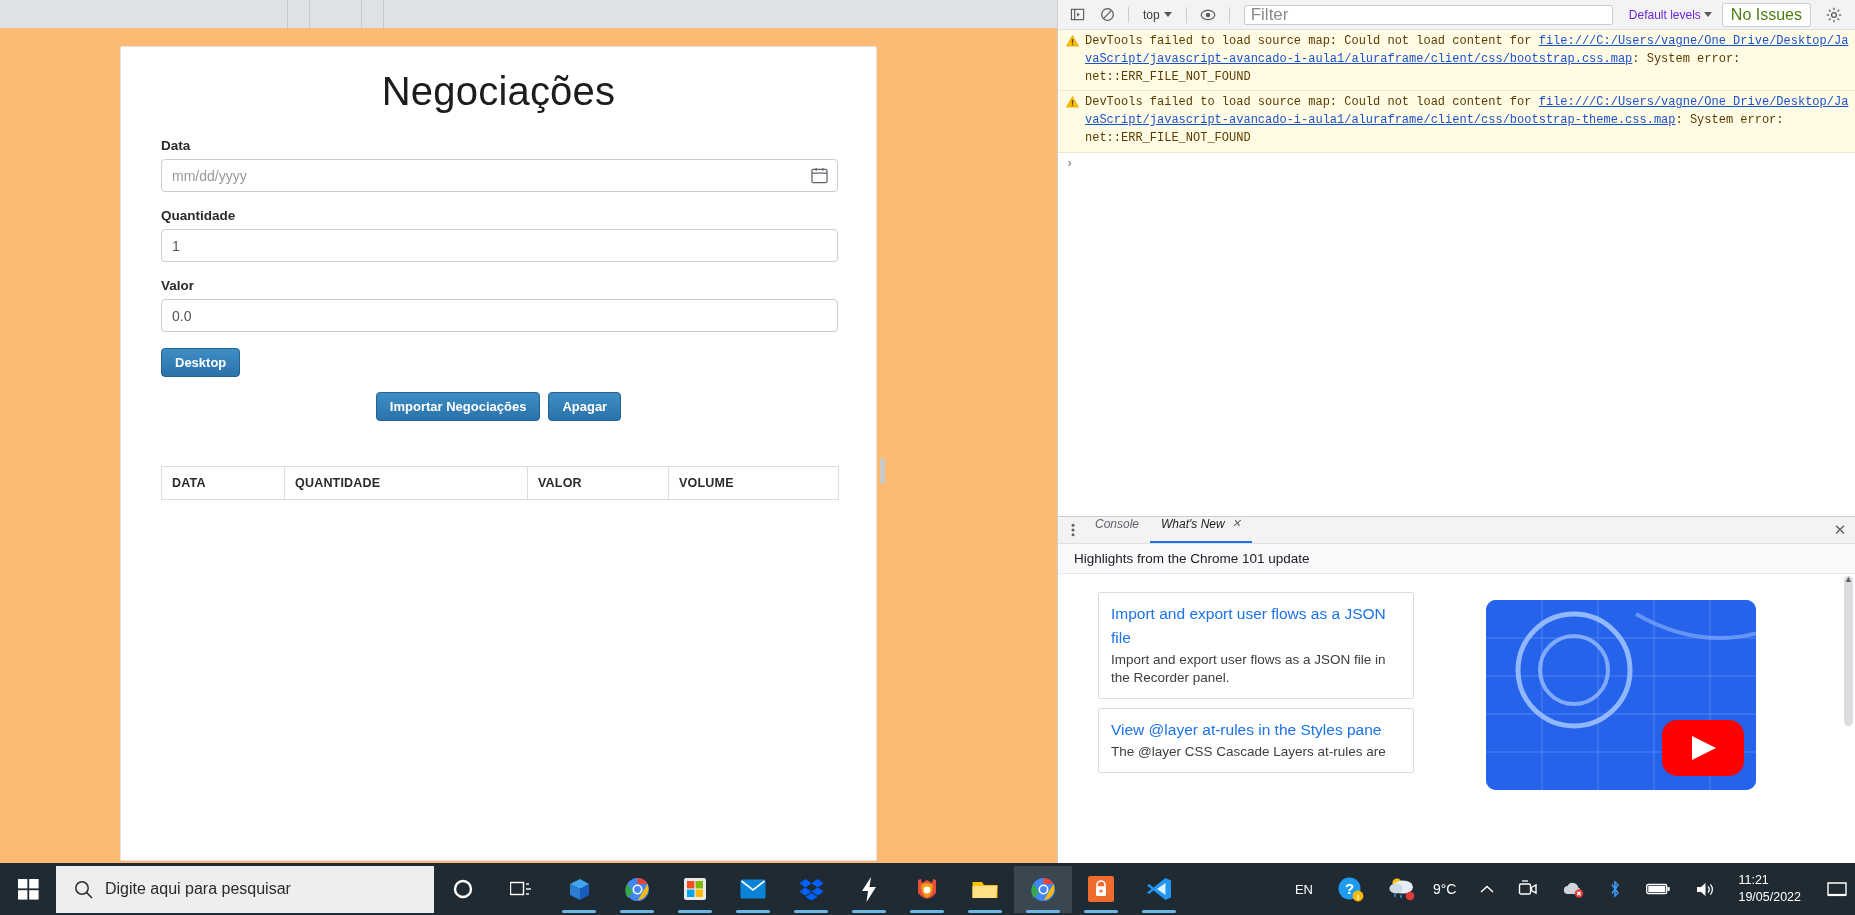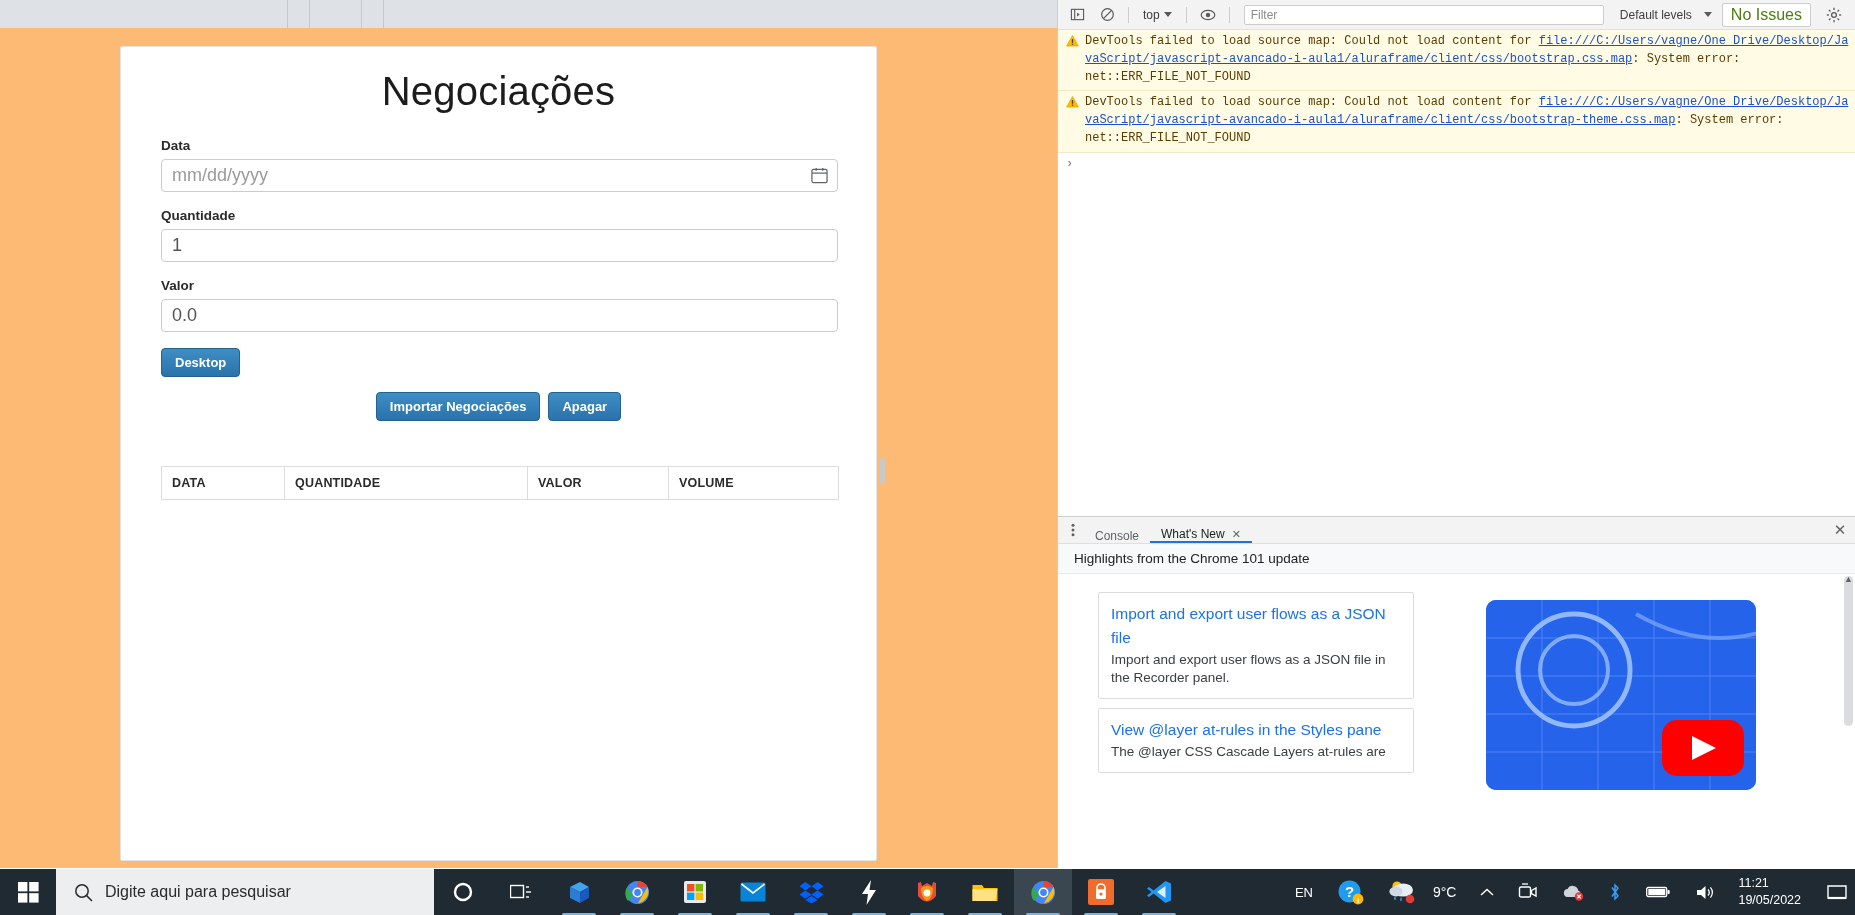--- a/index.html
+++ b/index.html
@@ -36,21 +36,21 @@
     text-align: center; font-weight: 400; font-size: 40px;
     color: #1c1c1c; letter-spacing: .2px; margin-bottom: 24px;
     font-family: "Liberation Sans", sans-serif;
   }
   .form-label {
     font-size: 13.5px; font-weight: 700; color: #2b2b2b;
     margin-bottom: 6px; display: block;
   }
   .form-control {
     width: 677px; height: 33px; border: 1px solid #ccc; border-radius: 4px;
-    padding: 4px 10px; font-size: 18px; color: #555; background: #fff;
+    padding: 4px 10px; font-size: 14px; color: #555; background: #fff;
     font-family: "Liberation Sans", sans-serif; display: block;
     margin-bottom: 16px;
   }
   .form-control::placeholder { color: #9a9a9a; }
   .date-wrap { position: relative; width: 677px; }
   .date-picker-icon {
     position: absolute; right: 10px; top: 7px; width: 17px; height: 18px;
     pointer-events: none;
   }
   .btn {
@@ -95,28 +95,28 @@
     justify-content: center; cursor: pointer; border-radius: 2px;
   }
   .dt-sep { width: 1px; height: 16px; background: #cdcdcd; margin: 0 4px; }
   .dt-context {
     font-size: 12px; color: #3c3c3c; display: flex; align-items: center;
     gap: 4px; padding: 3px 6px; cursor: pointer; border-radius: 2px;
     font-family: "Liberation Sans", sans-serif;
   }
   .dt-filter {
     flex: 1; height: 20px; border: 1px solid #cdcdcd; background: #fff;
-    border-radius: 2px; font-size: 12px; color: #8a8a8a; padding: 0 6px;
+    border-radius: 2px; font-size: 17px; color: #8a8a8a; padding: 0 6px;
     display: flex; align-items: center; margin: 0 6px;
     font-family: "Liberation Sans", sans-serif;
     text-align: center;
   }
   .dt-select {
-    font-size: 12px; color: #404040; display: flex; align-items: center;
-    gap: 12px; padding: 3px 6px; cursor: pointer;
+    font-size: 12px; color: #6d28d9; display: flex; align-items: center;
+    gap: 3px; padding: 3px 6px; cursor: pointer;
   }
   .dt-issues {
     font-size: 16px; color: #4d7c0f; border: 1px solid #cdcdcd;
     border-radius: 2px; padding: 2px 8px; background: #fff; cursor: pointer;
   }
   .dt-gear { margin-left: 6px; margin-right: 2px; }
 
   .dt-console {
     flex: 1; overflow: hidden; background: #fff; position: relative;
   }
@@ -137,23 +137,24 @@
   .dt-drawer {
     height: 352px; border-top: 1px solid #cdcdcd; display: flex;
     flex-direction: column; flex: none; background: #fff;
   }
   .drawer-tabs {
     height: 27px; background: #f3f3f3; border-bottom: 1px solid #e0e0e0;
     display: flex; align-items: stretch; padding-left: 4px; flex: none;
   }
   .kebab { width: 22px; display: flex; align-items: center; justify-content: center; cursor:pointer;}
   .drawer-tab {
-    display: flex; align-items: flex-end; padding: 0 11px; font-size: 12px;
+    display: flex; align-items: flex-start; padding: 0 11px; font-size: 12px;
     color: #5f6368; cursor: pointer; gap: 7px;
     font-family: "Liberation Sans", sans-serif;
+    font-style: italic;
   }
   .drawer-tab.active { color: #202124; border-bottom: 2px solid #1a73e8; }
   .drawer-close-x { font-size: 11px; color: #5f6368; }
   .drawer-dismiss {
     margin-left: auto; width: 30px; display: flex; align-items: center;
     justify-content: center; cursor: pointer; font-size: 15px; color: #5f6368;
   }
   .whatsnew-sub {
     height: 30px; background: #f8f9fa; border-bottom: 1px solid #e8eaed;
     display: flex; align-items: center; padding-left: 16px;
@@ -181,21 +182,21 @@
     position: absolute; right: 2px; top: 2px; width: 9px; height: 150px;
     background: #dadce0; border-radius: 5px;
   }
   .wn-scroll-arrow {
     position: absolute; right: 0px; top: 0px; width: 13px; height: 13px;
     color: #5f6368; font-size: 9px; text-align: center;
   }
 
   
   .taskbar {
-    position: absolute; bottom: 0; left: 0; width: 1855px; height: 46px;
+    position: absolute; bottom: 0; left: 0; width: 1855px; height: 52px;
     background: #1f2a33; display: flex; align-items: center;
   }
   .start-btn {
     width: 56px; height: 47px; display: flex; align-items: center;
     justify-content: center; cursor: pointer;
   }
   .search-box {
     width: 378px; height: 47px; background: #eceef0; display: flex;
     align-items: center; gap: 12px; padding-left: 18px; cursor: text;
   }

